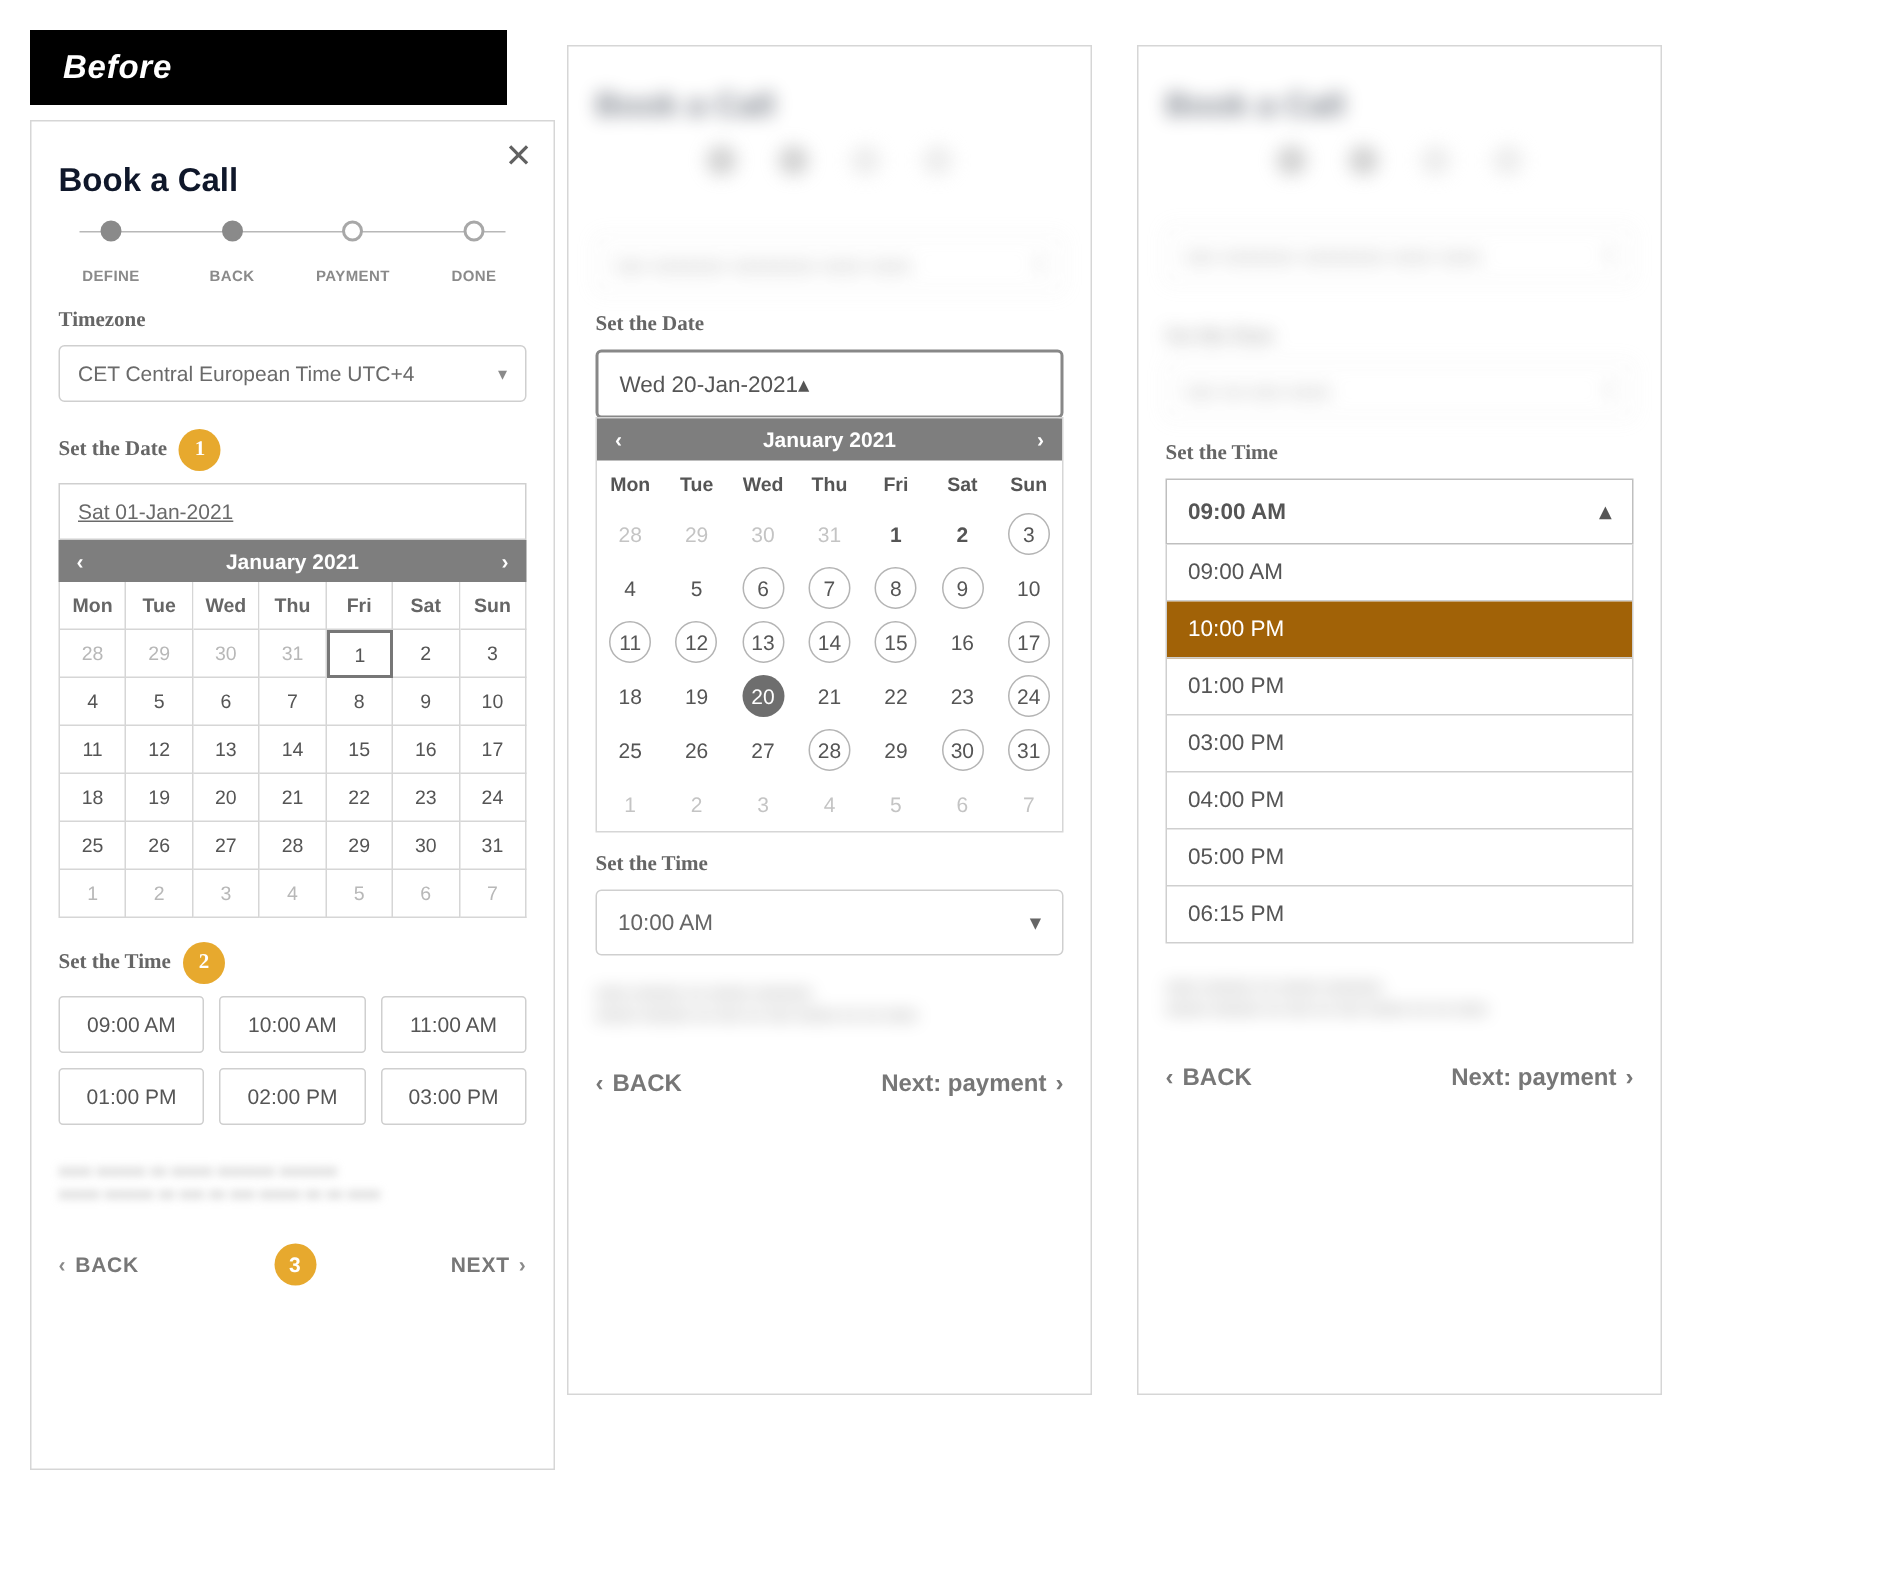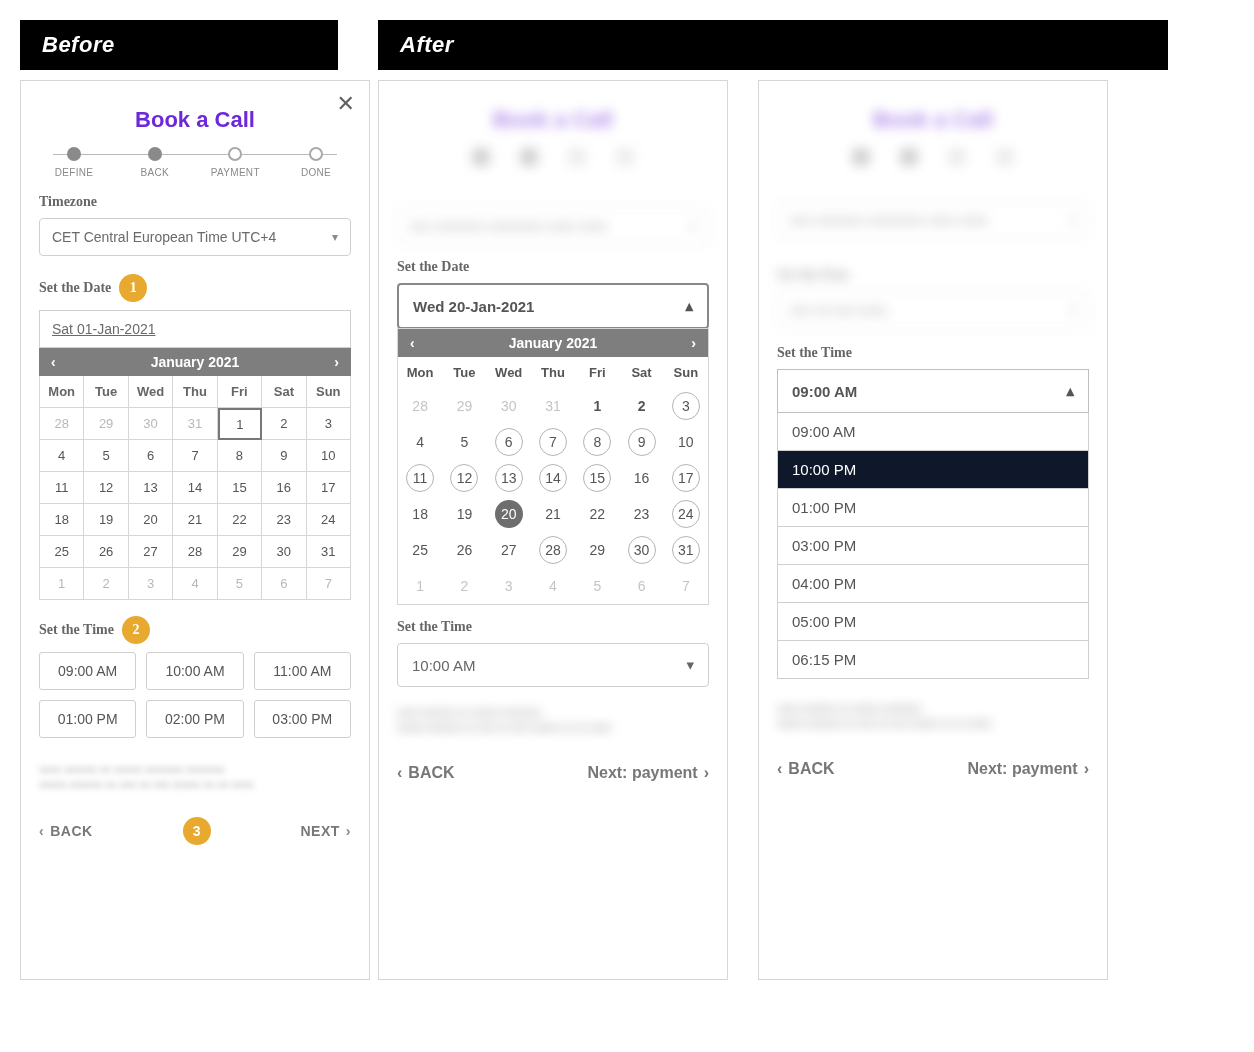--- a/index.html
+++ b/index.html
@@ -32,31 +32,31 @@
     padding: 14px 18px 18px 18px;
     position: relative;
   }
 
   
   .close-x {
     position: absolute; top: 10px; right: 14px;
     font-size: 22px; color: #616161; cursor: pointer;
   }
   .title {
-    text-align: center; font-size: 22px; font-weight: 700; color: #6d28d9;
+    font-size: 22px; font-weight: 700; color: #0f172a;
     margin-top: 12px; margin-bottom: 14px;
   }
   .steps { display: flex; justify-content: space-between; padding: 0 2px; margin-bottom: 16px; position: relative; }
   .steps::before {
     content:""; position:absolute; top:7px; left:14px; right:14px; height:1px; background:#b8b8b8;
   }
   .step { display:flex; flex-direction:column; align-items:center; width:66px; z-index:1; }
   .step-dot { width:14px; height:14px; border-radius:50%; background:#fff; border:2px solid #a8a8a8; }
   .step-dot.filled { background:#8a8a8a; border-color:#8a8a8a; }
-  .step-label { font-size:10px; font-weight:400; color:#8a8a8a; margin-top:6px; letter-spacing:0.3px; }
+  .step-label { font-size:10px; font-weight:700; color:#8a8a8a; margin-top:18px; letter-spacing:0.3px; }
 
   .field-label { font-size:14px; color:#666; font-weight:600; margin-top:8px; margin-bottom:8px; display:flex; align-items:center; gap:8px;font-family:Liberation Serif, serif; }
   .select-box {
     border:1px solid #cfcfcf; border-radius:4px; padding:10px 12px;
     display:flex; justify-content:space-between; align-items:center;
     color:#6a6a6a; font-size:14px;
   }
   .chev { font-size:12px; color:#8a8a8a; }
 
   .date-input { border:1px solid #cfcfcf; border-left:1px solid #cfcfcf; padding:10px 12px; color:#6a6a6a; font-size:14px; margin-top:8px;text-decoration:underline; }
@@ -85,41 +85,41 @@
     display:inline-flex; align-items:center; justify-content:center;
     width:28px; height:28px; border-radius:50%; background:#e7a92e; color:#fff;
     font-weight:700; font-size:14px;
   }
 
   
   .blur-zone { filter: blur(6px); opacity:0.55; }
   .after-steps { display:flex; gap:28px; justify-content:center; margin-top:6px; }
   .blur-dot { width:20px; height:20px; border-radius:50%; background:#aaa; }
 
-  .date-dropdown { border:2px solid #888; border-radius:4px; padding:12px 14px; display:flex; justify-content:space-between; align-items:center; color:#555; font-size:15px; font-weight:700; margin-top:8px; }
+  .date-dropdown { border:2px solid #888; border-radius:4px; padding:12px 14px; display:flex; align-items:center; color:#555; font-size:15px; font-weight:400; margin-top:8px; }
 
   .cal2 { border:1px solid #d6d6d6; margin-top:-1px; }
   .cal2 .cal-header { background:#7e7e7e; }
   .cal2-grid { display:grid; grid-template-columns: repeat(7,1fr); }
   .cal2-head { font-weight:600; color:#555; font-size:13px; text-align:center; padding:8px 0; }
   .cal2-cell { height:36px; display:flex; align-items:center; justify-content:center; font-size:14px; color:#555; }
   .cal2-muted { color:#c4c4c4; }
   .cal2-circled span { display:inline-flex; width:28px; height:28px; border:1px solid #b4b4b4; border-radius:50%; align-items:center; justify-content:center; }
   .cal2-selected span { display:inline-flex; width:28px; height:28px; background:#6e6e6e; color:#fff; border-radius:50%; align-items:center; justify-content:center; }
 
   .time-select { border:1px solid #cfcfcf; border-radius:4px; padding:12px 14px; display:flex; justify-content:space-between; align-items:center; color:#666; font-size:15px; margin-top:8px; }
 
   .nav-row2 { display:flex; justify-content:space-between; align-items:center; margin-top:28px; color:#777; font-weight:600; font-size:16px; }
   .nav-row2 span { display:flex; align-items:center; gap:6px; }
 
   
   .time-list-header { border:1px solid #bfbfbf; padding:12px 14px; display:flex; justify-content:space-between; align-items:center; color:#555; font-size:15px; font-weight:600; margin-top:8px; }
   .time-list { border-left:1px solid #cfcfcf; border-right:1px solid #cfcfcf; }
   .time-item { border-bottom:1px solid #cfcfcf; padding:10px 14px; font-size:15px; color:#555; }
-  .time-item.selected { background:#0f172a; color:#fff; }
+  .time-item.selected { background:#a16207; color:#fff; }
 
   .up-caret::before { content:"▴"; }
   .down-caret::before { content:"▾"; }
 
   .gh { color:#8a8a8a; font-size:14px; }
 </style>
 </head>
 <body>
 
 <div class="container">
@@ -246,21 +246,20 @@
         <span class="number-badge">3</span>
         <div class="right">
           <span>NEXT</span>
           <span class="gh">›</span>
         </div>
       </div>
     </div>
   </div>
 
   <div class="section section-after">
-    <div class="header-bar">After</div>
     <div class="row2">
 
       <div class="panel">
         <div class="blur-zone">
           <div class="title">Book a Call</div>
           <div class="after-steps">
             <div class="blur-dot"></div>
               <div class="blur-dot"></div>
               <div class="blur-dot" style="background:#ddd"></div>
               <div class="blur-dot" style="background:#ddd"></div>

